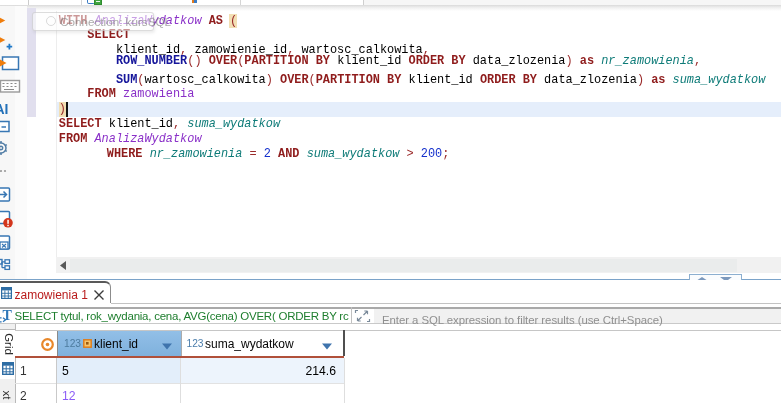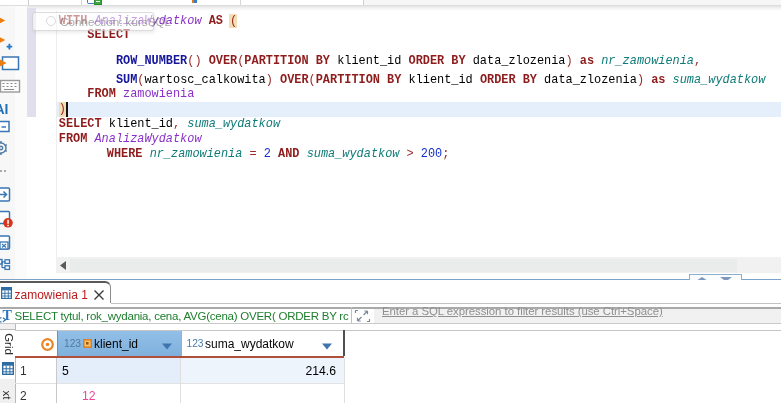--- a/index.html
+++ b/index.html
@@ -93,20 +93,21 @@
 
   <div class="abs" style="left:56.5px;top:102.2px;width:724.5px;height:14.8px;background:#e5eefb;"></div>
 
   <div class="abs" style="left:229.2px;top:13.5px;width:7.4px;height:14.8px;background:#f2dfb4;"></div>
   <div class="abs" style="left:58.6px;top:102.2px;width:7.4px;height:14.8px;background:#f2dfb4;"></div>
 
   <div class="abs" style="left:66.2px;top:102.2px;width:2px;height:14.8px;background:#141414;z-index:7;"></div>
 
   <div class="cl" style="top:13.50px;"><span class="kw">WITH</span> <span class="ct">AnalizaWydatkow</span> <span class="kw">AS</span> <span class="pu">(</span></div>
   <div class="cl" style="top:28.28px;">    <span class="kw">SELECT</span></div>
+  <div class="cl" style="top:43.06px;">        klient_id<span class="pu">,</span> zamowienie_id<span class="pu">,</span> wartosc_calkowita<span class="pu">,</span></div>
   <div class="cl" style="top:54px;">        <span class="fn">ROW_NUMBER</span><span class="pu">()</span> <span class="kw">OVER</span><span class="pu">(</span><span class="kw">PARTITION BY</span> klient_id <span class="kw">ORDER BY</span> data_zlozenia<span class="pu">)</span> <span class="kw">as</span> <span class="al">nr_zamowienia</span><span class="pu">,</span></div>
   <div class="cl" style="top:72.62px;">        <span class="fn">SUM</span><span class="pu">(</span>wartosc_calkowita<span class="pu">)</span> <span class="kw">OVER</span><span class="pu">(</span><span class="kw">PARTITION BY</span> klient_id <span class="kw">ORDER BY</span> data_zlozenia<span class="pu">)</span> <span class="kw">as</span> <span class="al">suma_wydatkow</span></div>
   <div class="cl" style="top:87.40px;">    <span class="kw">FROM</span> <span class="tb">zamowienia</span></div>
   <div class="cl" style="top:102.18px;"><span class="pu">)</span></div>
   <div class="cl" style="top:116.96px;"><span class="kw">SELECT</span> klient_id<span class="pu">,</span> <span class="al">suma_wydatkow</span></div>
   <div class="cl" style="top:131.74px;"><span class="kw">FROM</span> <span class="ct">AnalizaWydatkow</span></div>
   <div class="cl" style="top:146.52px;padding-left:48px;"><span class="kw">WHERE</span> <span class="al">nr_zamowienia</span> <span class="pu">=</span> <span class="nu">2</span> <span class="kw">AND</span> <span class="al">suma_wydatkow</span> <span class="pu">&gt;</span> <span class="nu">200</span><span class="pu">;</span></div>
 
   <div class="abs" style="left:31.5px;top:11.5px;width:122px;height:19.5px;background:rgba(253,253,253,0.55);border:1px solid rgba(175,175,175,0.42);border-radius:3px;box-shadow:1px 2px 3px rgba(130,130,130,0.15);z-index:8;"></div>
   <div class="abs" style="left:46px;top:15.5px;width:10px;height:10px;border:1.5px solid rgba(135,135,135,0.3);border-radius:50%;z-index:9;"></div>
@@ -153,21 +154,21 @@
   <div class="abs" style="left:14.5px;top:309.6px;font-size:11.5px;letter-spacing:-0.24px;color:#1e7e2e;white-space:nowrap;">SELECT tytul, rok_wydania, cena, AVG(cena) OVER( ORDER BY rc</div>
   <div class="abs" style="left:350.5px;top:306.5px;width:1px;height:16px;background:#c0c0c0;"></div>
 
   <svg class="abs" style="left:354px;top:308.5px;" width="17" height="14">
     <g stroke="#7a8a9a" stroke-width="1.2" fill="none">
       <path d="M 9.5 6 L 13.5 2 M 13.5 2 h -3.2 M 13.5 2 v 3.2"></path>
       <path d="M 7.5 8 L 3.5 12 M 3.5 12 h 3.2 M 3.5 12 v -3.2"></path>
       <path d="M 1.5 4 v -2.5 h 2.5 M 15.5 10 v 2.5 h -2.5"></path>
     </g>
   </svg>
-  <div class="abs" style="left:382px;top:305px;font-size:11.4px;letter-spacing:-0.05px;color:#8f8f8f;white-space:nowrap;text-decoration:underline;">Enter a SQL expression to filter results (use Ctrl+Space)</div>
+  <div class="abs" style="left:382px;top:314px;font-size:11.4px;letter-spacing:-0.05px;color:#8f8f8f;white-space:nowrap;">Enter a SQL expression to filter results (use Ctrl+Space)</div>
 
   <div class="abs" style="left:0;top:323.8px;width:15px;height:79.2px;background:#f0f0f0;"></div>
   <div class="abs" style="left:0;top:328.5px;width:15px;height:50px;background:#ffffff;border-top:1px solid #b9b9b9;"></div>
   <div class="abs" style="left:14.6px;top:323.8px;width:1px;height:79.2px;background:#b9b9b9;"></div>
   <div class="abs" style="left:-15px;top:337px;width:46px;height:14px;font-size:11.5px;color:#2b2b2b;transform:rotate(90deg);transform-origin:center;text-align:center;">Grid</div>
   <svg class="abs" style="left:1.5px;top:362px;" width="12" height="13">
     <rect x="0.7" y="0.7" width="10.6" height="11.6" fill="#fff" stroke="#2e6da4" stroke-width="1.4"></rect>
     <rect x="0.7" y="0.7" width="10.6" height="3" fill="#2e6da4"></rect>
     <path d="M 0.7 6.8 h 10.6 M 0.7 9.8 h 10.6 M 4.2 3.7 v 8.6 M 7.9 3.7 v 8.6" stroke="#2e6da4" stroke-width="1"></path>
   </svg>
@@ -205,19 +206,19 @@
 
   <div class="abs" style="left:15px;top:356px;width:329px;height:2px;background:#b0503a;"></div>
 
   <div class="abs" style="left:56px;top:358px;width:124px;height:25px;background:#e3eefa;"></div>
   <div class="abs" style="left:180px;top:358px;width:164px;height:25px;background:#edf4fc;"></div>
   <div class="abs" style="left:20px;top:363.5px;font-size:12px;color:#333;">1</div>
   <div class="abs" style="left:62px;top:363.5px;font-size:12.2px;color:#000;">5</div>
   <div class="abs" style="left:236px;top:363.5px;width:100px;text-align:right;font-size:12.2px;color:#000;">214.6</div>
   <div class="abs" style="left:15px;top:383px;width:329px;height:1px;background:#e2e2e2;"></div>
   <div class="abs" style="left:20px;top:388.5px;font-size:12px;color:#333;">2</div>
-  <div class="abs" style="left:62px;top:388.5px;font-size:12.2px;color:#ec4899;margin-left:20px;">12</div>
+  <div class="abs" style="left:62px;top:388.5px;font-size:12.2px;color:#8b5cf6;">12</div>
 
   <div class="abs" style="left:56px;top:358px;width:1px;height:45px;background:#c9c9c9;"></div>
   <div class="abs" style="left:180px;top:358px;width:1px;height:45px;background:#dedede;"></div>
   <div class="abs" style="left:344px;top:358px;width:1px;height:45px;background:#dedede;"></div>
 
 </div>
 
 </body></html>

